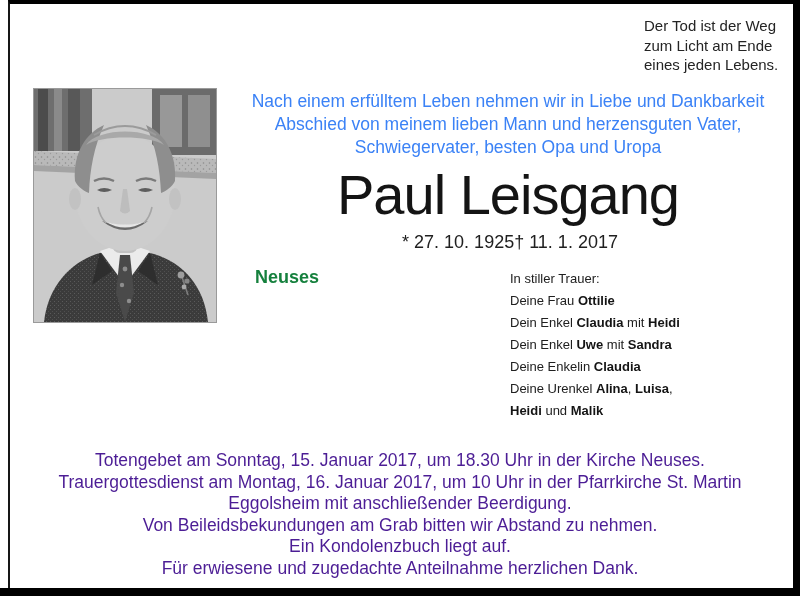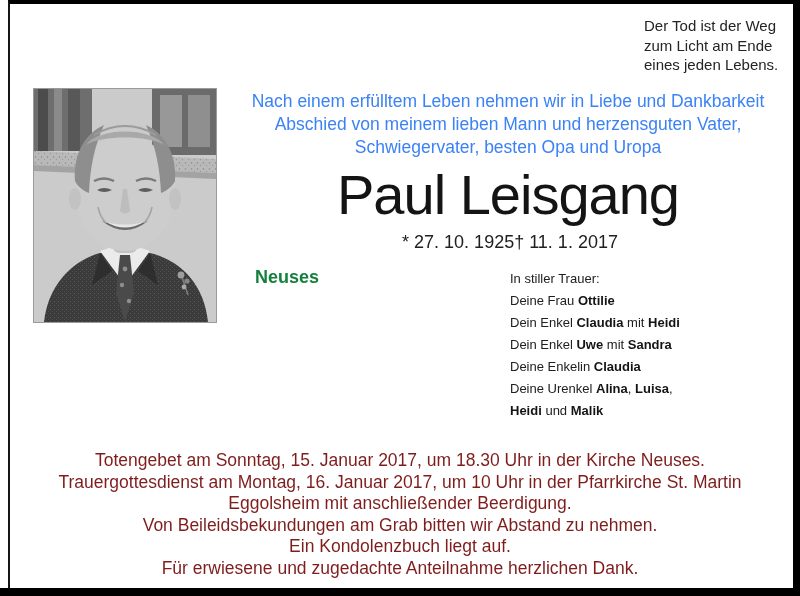--- a/index.html
+++ b/index.html
@@ -87,21 +87,21 @@
     color: #202020;
   }
   .mourners b { font-weight: bold; color: #141414; text-align: right; }
 
   
   .announcement {
     position: absolute;
     left: 10px; width: 780px; top: 450px;
     text-align: center;
     font-size: 17.5px; line-height: 21.5px;
-    color: #7f1d1d;
+    color: #4c1d95;
   }
 </style>
 </head>
 <body>
 
 <div class="page">
 
   <div class="frame"></div>
   <div class="bottom-bar"></div>
 

